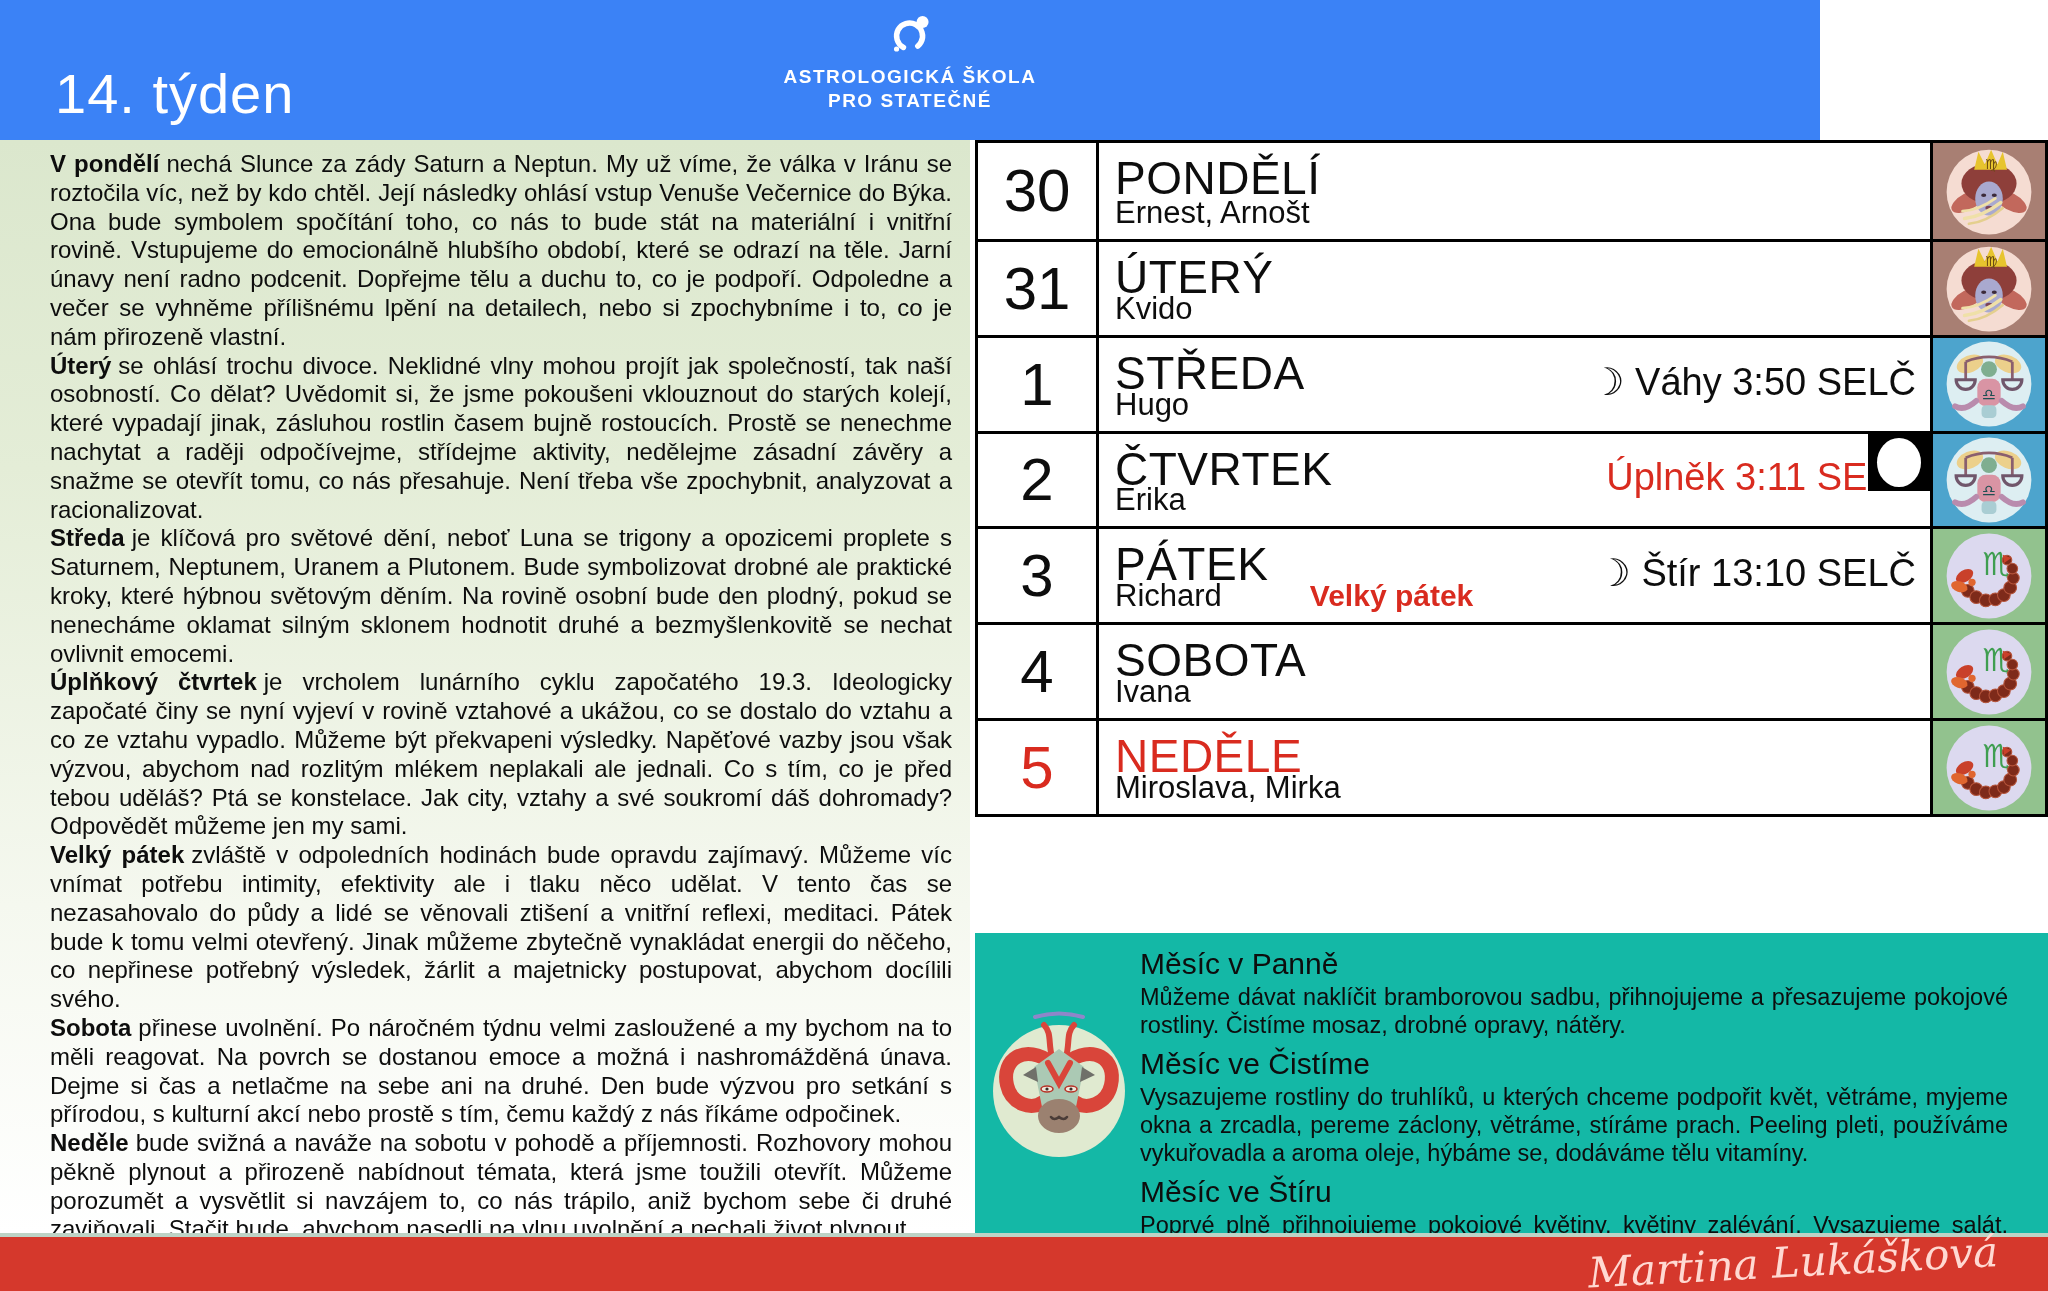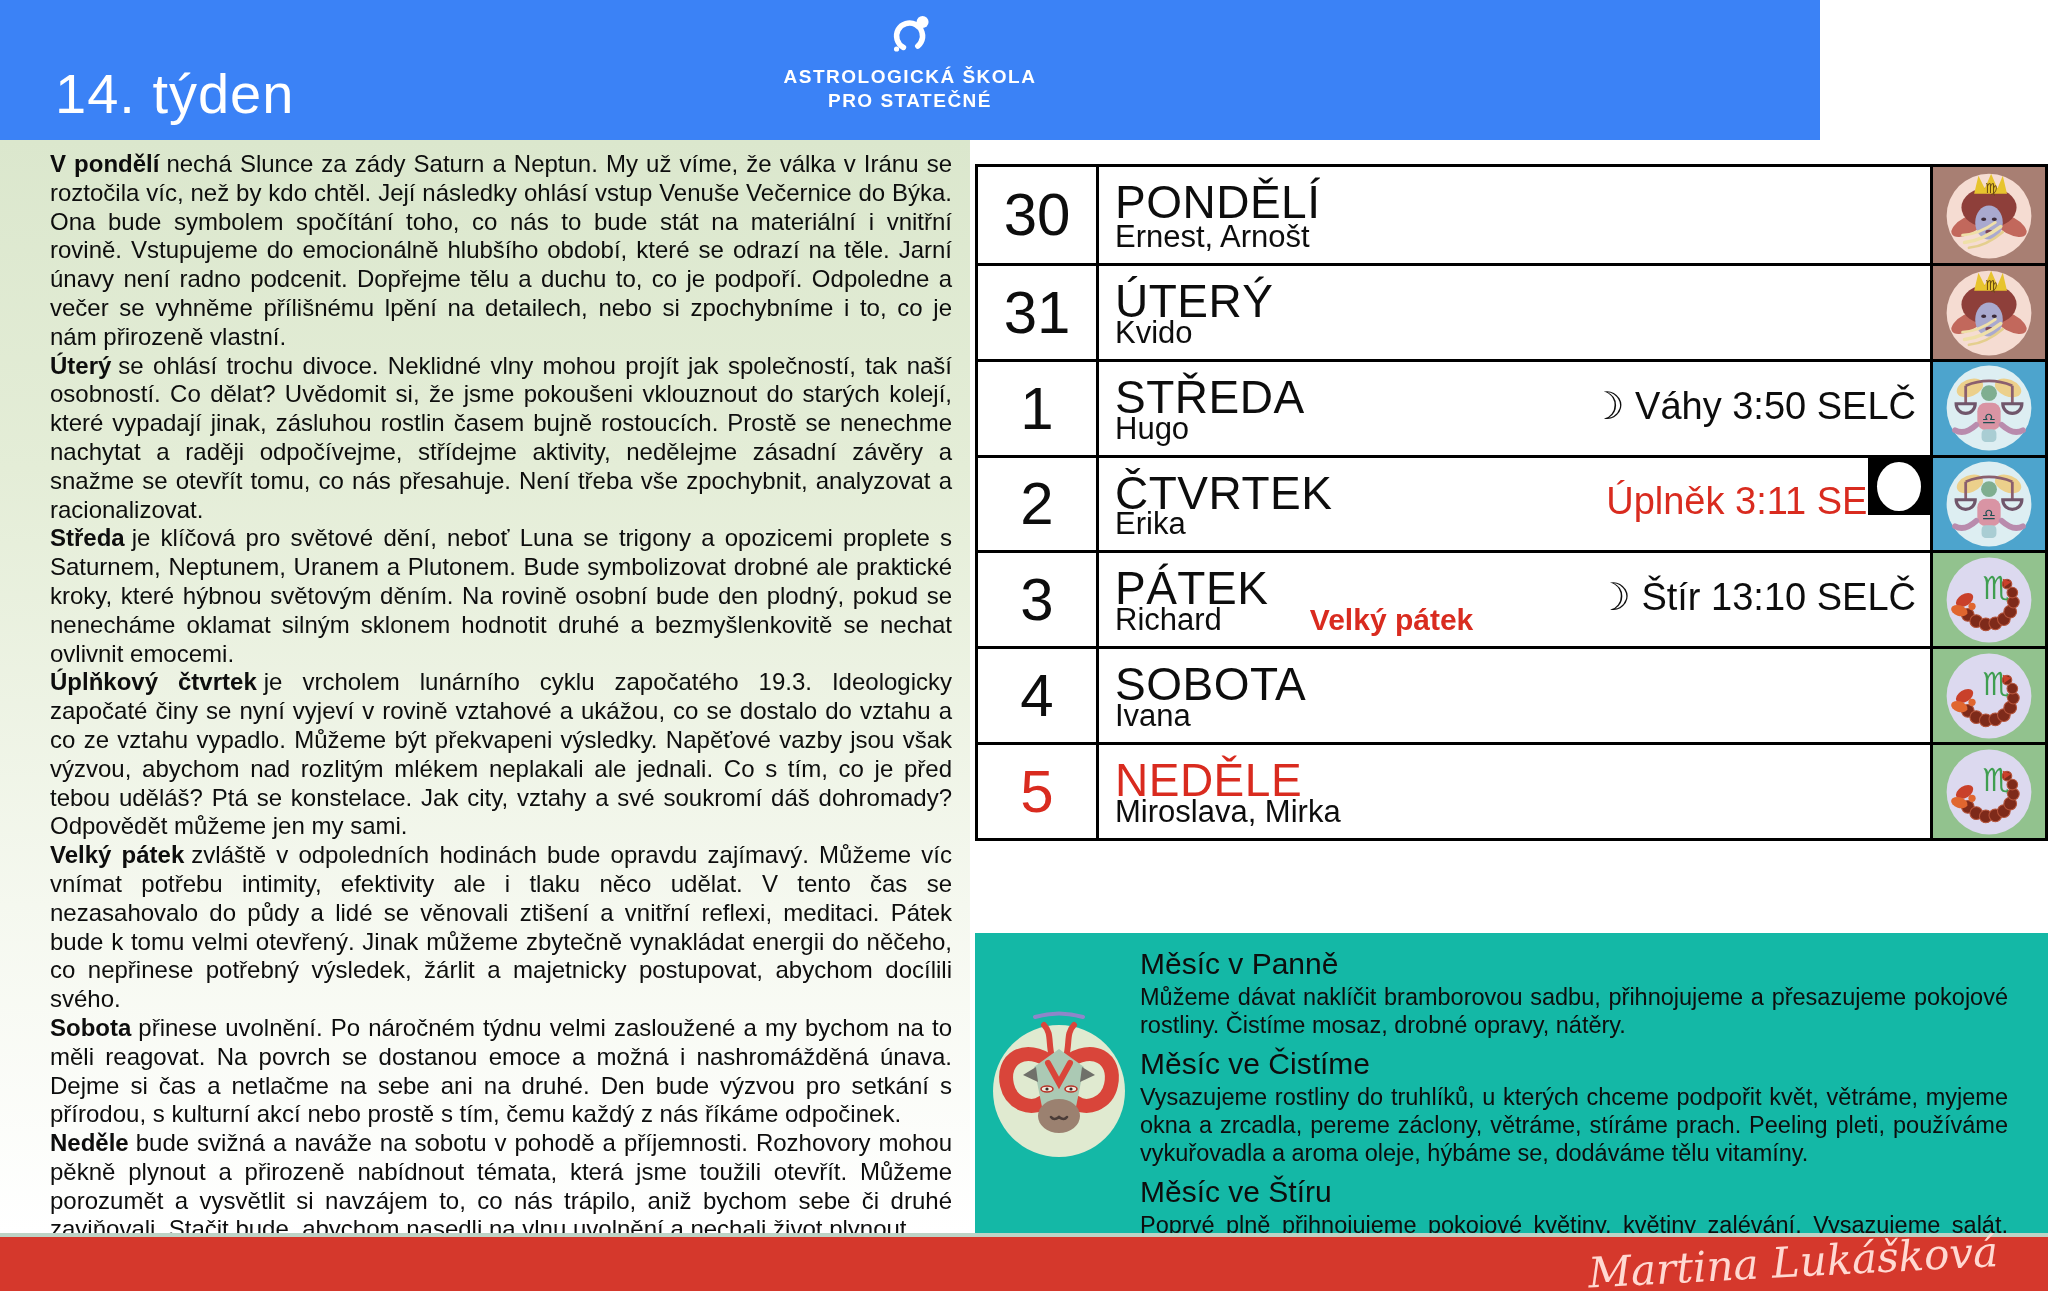--- a/index.html
+++ b/index.html
@@ -17,21 +17,21 @@
 
   
   #forecast{left:0;top:140px;width:970px;height:1093px;
     background:linear-gradient(to bottom,#dbe7cd 0%,#e4edd7 30%,#f5f8ef 70%,#ffffff 100%);
     padding:10px 18px 0 50px;box-sizing:border-box;}
   #forecast .para{margin:0;text-align:justify;font-size:24px;line-height:28.8px;}
   #forecast .para b{margin-right:7px;}
 
   
   #calendar{left:975px;top:140px;width:1073px;height:677px;border:3px solid #000;
-    box-sizing:border-box;display:grid;grid-template-rows:repeat(7,1fr);background:#fff;margin-top:24px;}
+    box-sizing:border-box;display:grid;grid-template-rows:repeat(7,1fr);background:#fff;}
   .row{display:flex;border-top:3px solid #000;min-height:0;}
   .row:first-child{border-top:none;}
   .datecell{width:118px;border-right:3px solid #000;display:flex;align-items:center;
     justify-content:center;font-size:60px;}
   .maincell{flex:1;position:relative;padding:10px 16px;min-width:0;}
   .dayname{font-size:46px;line-height:1.12;letter-spacing:0.5px;}
   .namesline{position:absolute;left:16px;bottom:8px;font-size:31px;white-space:nowrap;}
   .holiday{color:#d92b1f;font-weight:bold;font-size:30px;margin-left:88px;}
   .note{position:absolute;right:14px;bottom:27px;font-size:38px;white-space:nowrap;}
   .note.red{color:#d92b1f;}

